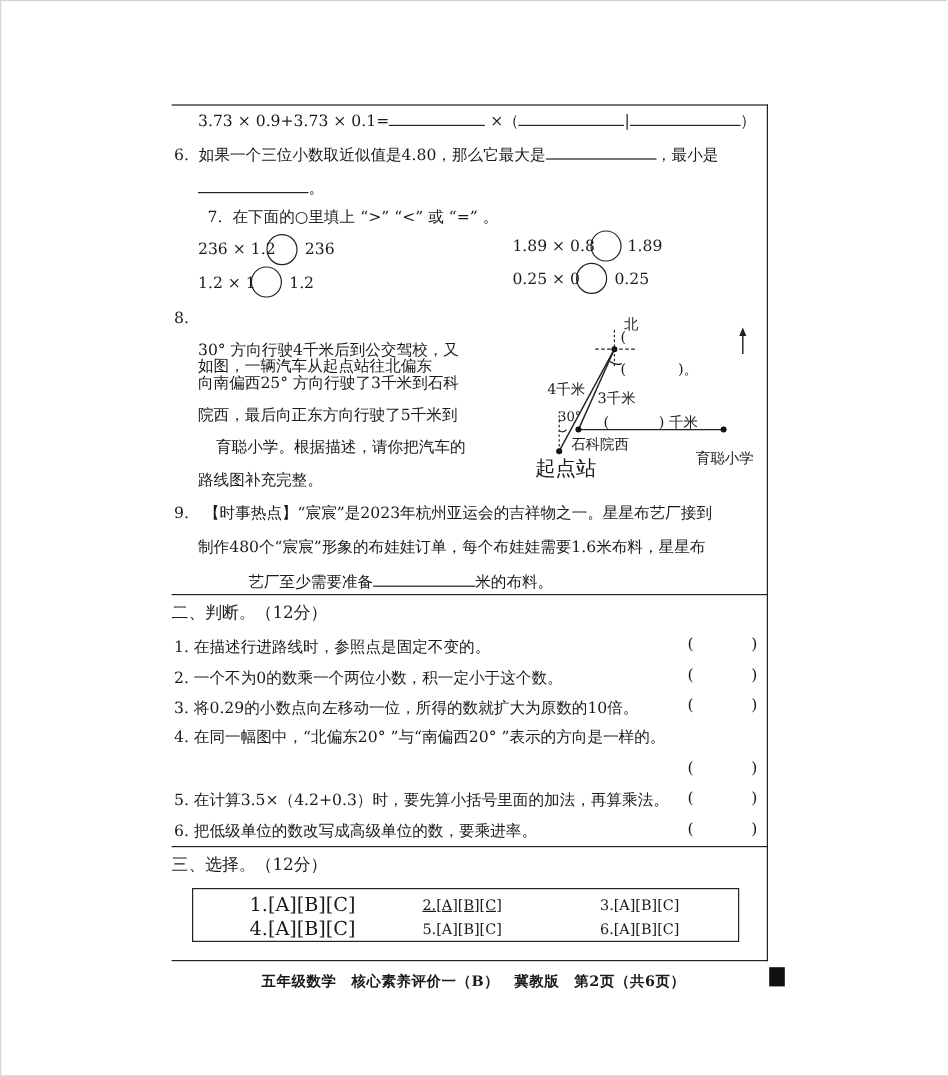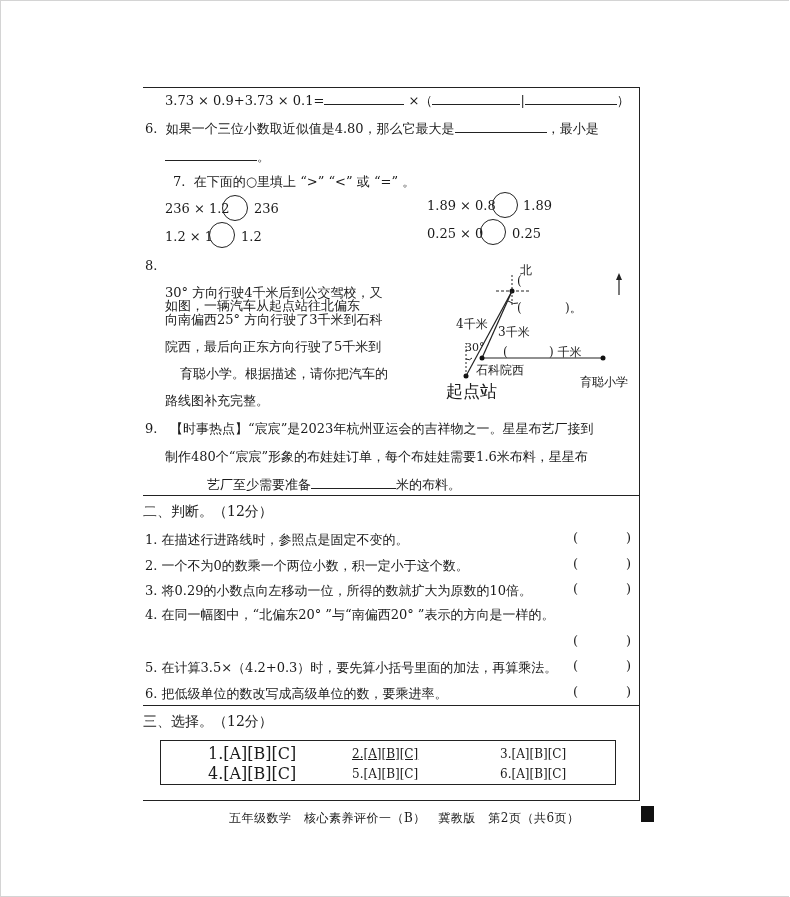--- a/index.html
+++ b/index.html
@@ -20,21 +20,21 @@
     .hline { position: absolute; height: 0; border-top: 1.5px solid #222; }
     .t { position: absolute; font-size: 13px; white-space: nowrap; line-height: 16px; }
     .blank { display: inline-block; border-bottom: 1px solid #222; height: 12px; vertical-align: baseline; }
     .circle { position: absolute; width: 26px; height: 26px; border: 1.5px solid #222; border-radius: 50%; box-sizing: border-box; }
     .paren { position: absolute; font-size: 13px; }
     .answer-box {
       position: absolute; left: 160px; top: 740px; width: 454px; height: 43px;
       border: 1.5px solid #222;
     }
     .corner-mark { position: absolute; left: 641px; top: 806px; width: 13px; height: 16px; background: #111; }
-    .footer { position: absolute; left: 229px; top: 810px; font-size: 12px; letter-spacing: 0.5px; white-space: nowrap; }
+    .footer { position: absolute; left: 218px; top: 810px; font-size: 12px; letter-spacing: 0.5px; white-space: nowrap; font-weight: bold; }
   </style>
 </head>
 <body>
 
 <div class="page-frame"></div>
 <div class="box"></div>
 
 <div class="t" style="left:165px; top:92px;">
   <span>3.73 × 0.9+3.73 × 0.1=</span><span class="blank" style="width:80px;"></span>
   <span>×（</span><span class="blank" style="width:88px;"></span><span>|</span><span class="blank" style="width:92px;"></span><span>）</span>

